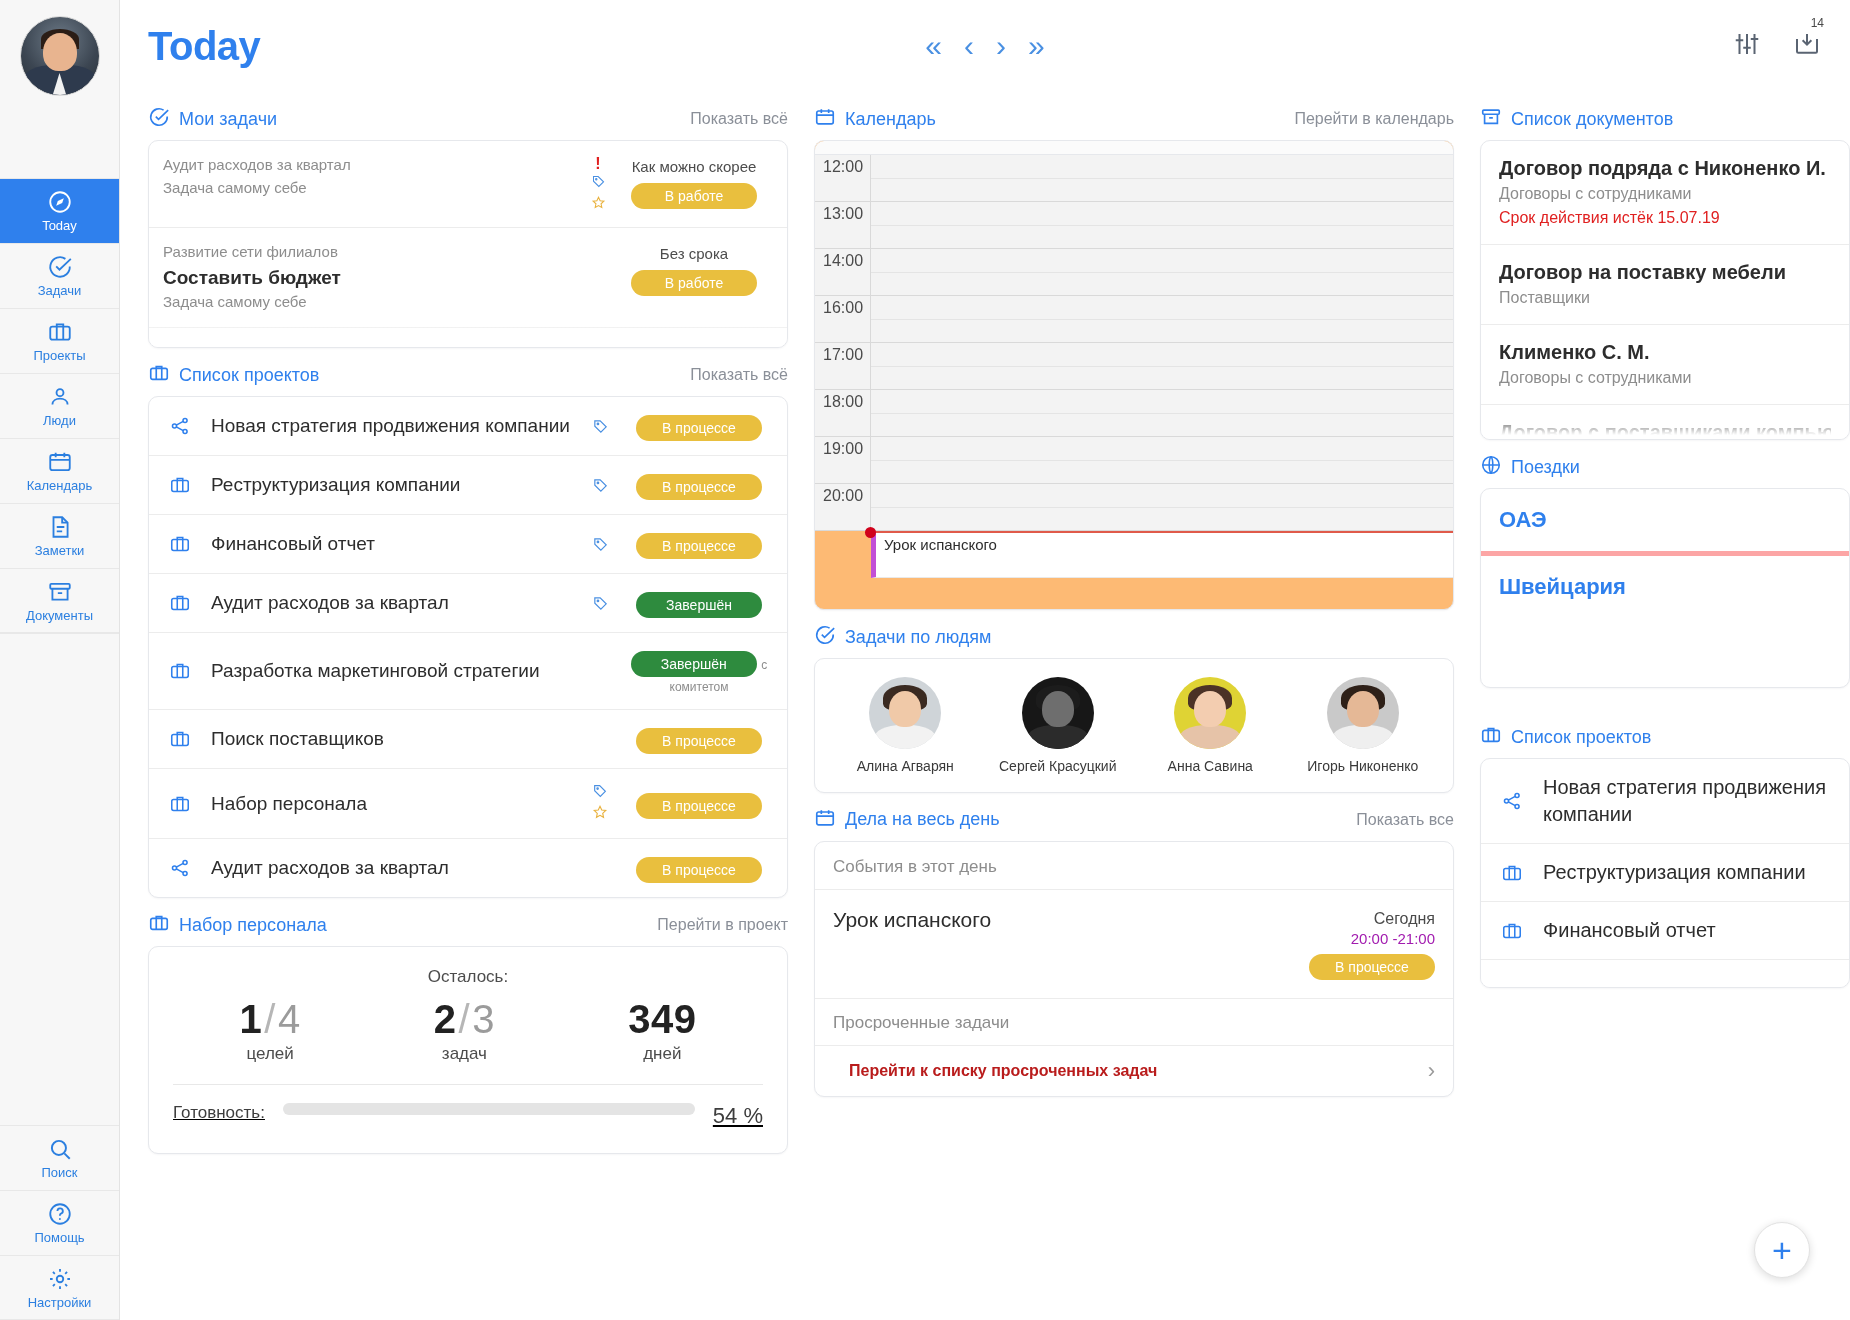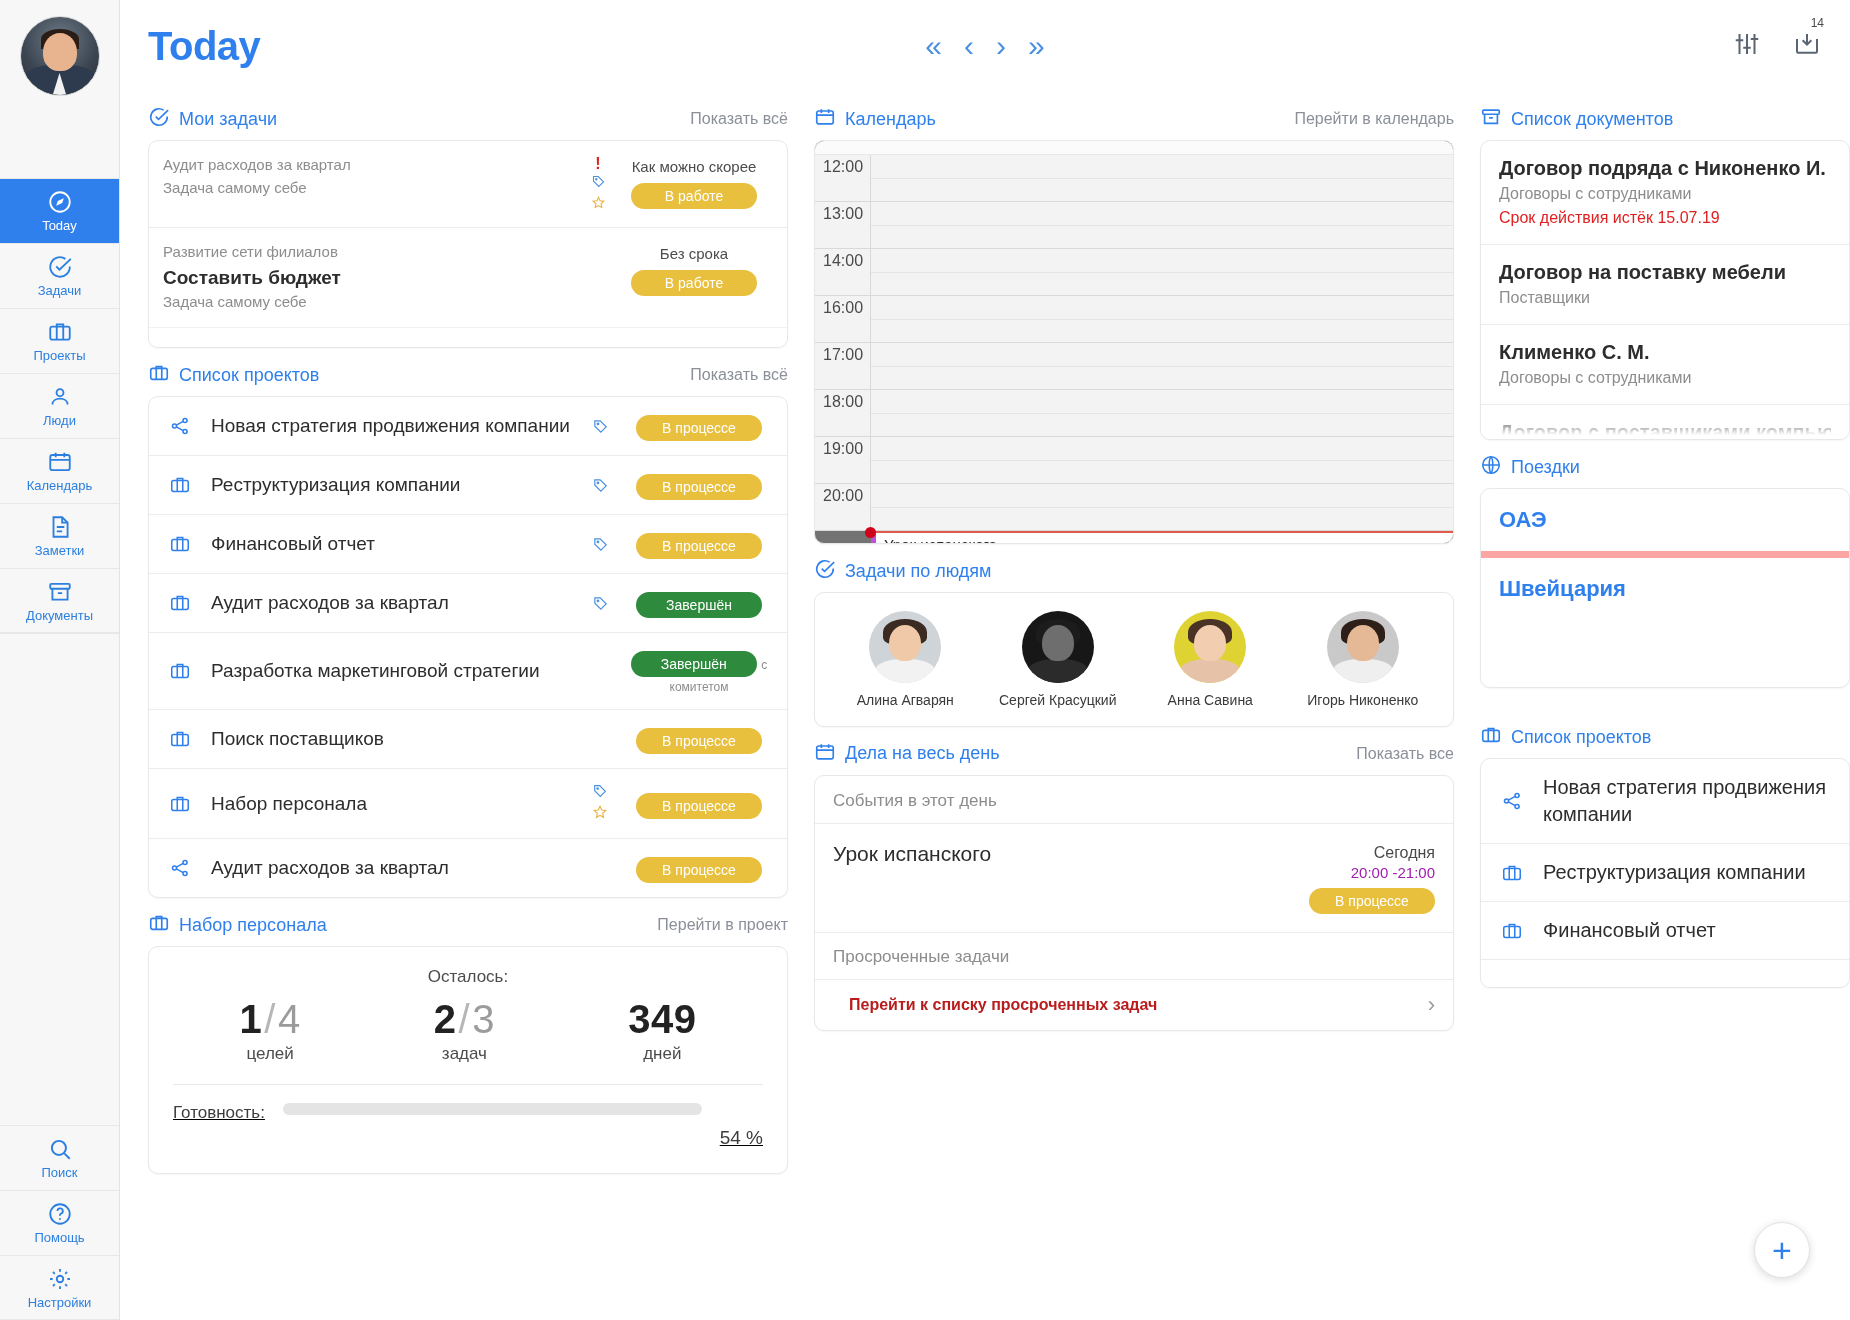--- a/index.html
+++ b/index.html
@@ -149,24 +149,24 @@
   .stat { text-align: center; }
   .stat-nums { font-size: 40px; font-weight: 700; color: #222; letter-spacing: 0.5px; }
   .stat-nums .muted { color: #9b9b9b; font-weight: 400; }
   .stat-nums .slash { color: #b6b6b6; font-weight: 300; margin: 0 2px; }
   .stat-cap { font-size: 17px; color: #4c4c4c; margin-top: 2px; }
   .stats-divider { height: 1px; background: #e8e8e8; margin: 16px 0 18px 0; }
   .progress-row { display: flex; align-items: flex-start; gap: 18px; text-decoration: underline; }
   .progress-label { font-size: 17px; color: #3d3d3d; }
   .progress-track { flex: 1 1 auto; height: 12px; border-radius: 6px; background: #e4e4e4; overflow: hidden; }
   .progress-fill { height: 100%; background: #2e8b3e; border-radius: 6px; }
-  .progress-value { font-size: 19px; color: #3d3d3d; white-space: nowrap; margin-top: 24px; }
-
-  
-  .cal-card { position: relative; height: 404px; background: #737373; }
+  .progress-value { font-size: 22px; color: #3d3d3d; white-space: nowrap; }
+
+  
+  .cal-card { position: relative; height: 470px; background: #fdba74; }
   .cal-head { height: 14px; background: #fbfbfb; border-bottom: 1px solid #e6e8ec;}
   .cal-body { position: relative; height: 456px; }
   .cal-hour { display: flex; height: 47px; border-bottom: 1px solid #d9d9d9; }
   .cal-hour .hlabel {
     width: 56px; flex: 0 0 56px; font-size: 16px; color: #4a4a4a;
     padding: 3px 0 0 8px; border-right: 1px solid #d9d9d9; background: #f3f3f3;
   }
   .cal-hour .hcell { flex: 1 1 auto; background: #f3f3f3; position: relative; }
   .cal-hour .hcell:after {
     content:""; position:absolute; left:0; right:0; top:50%; border-top: 1px solid #e4e4e4;
@@ -217,21 +217,21 @@
   
   .doc-row { padding: 14px 18px; border-bottom: 1px solid #ececec; }
   .doc-row:last-child { border-bottom: none; }
   .doc-name { font-size: 20px; color: #2d2d2d; font-weight: 700; line-height: 1.35; white-space: nowrap; overflow: hidden; }
   .doc-cat { font-size: 16px; color: #8d8d8d; line-height: 1.5; }
   .doc-expired { font-size: 16px; color: #e02020; line-height: 1.5; }
   .doc-card { height: 300px; overflow: hidden; }
 
   
   .trip-card { height: 200px; }
-  .trip-row { padding: 18px 18px; border-bottom: 7px solid #fca5a5; }
+  .trip-row { padding: 18px 18px; border-bottom: 5px solid #fca5a5; }
   .trip-row:last-child { border-bottom: none; }
   .trip-name { font-size: 22px; color: #2f80ed; font-weight: 700; }
 
   
   .rp-card { height: 230px; overflow: hidden; }
   .rp-row { display:flex; align-items:center; gap:16px; padding: 15px 18px 15px 20px; border-bottom: 1px solid #ececec; }
   .rp-icon { width: 26px; flex:0 0 26px; color:#2f80ed; display:flex; align-items:center;}
   .rp-name { font-size: 20px; color:#2d2d2d; line-height:1.35; }
 
   

